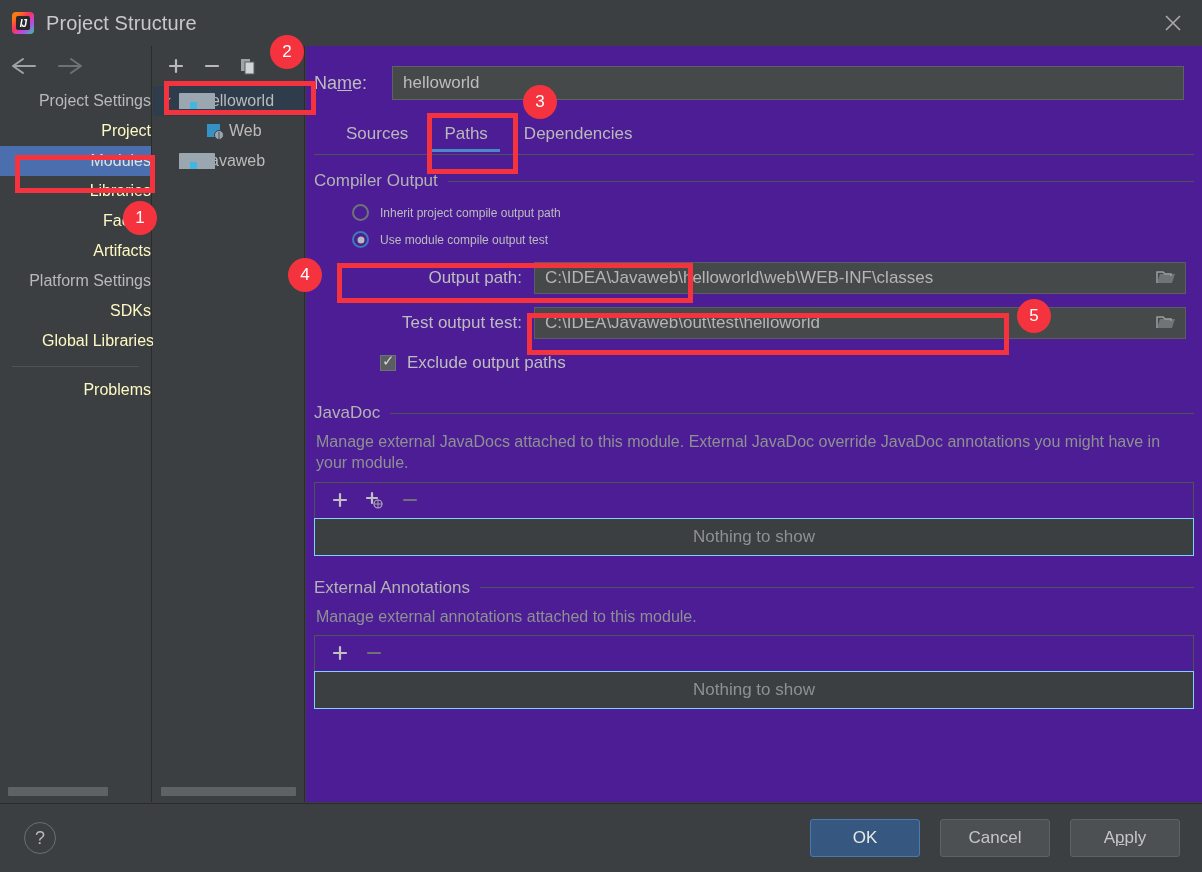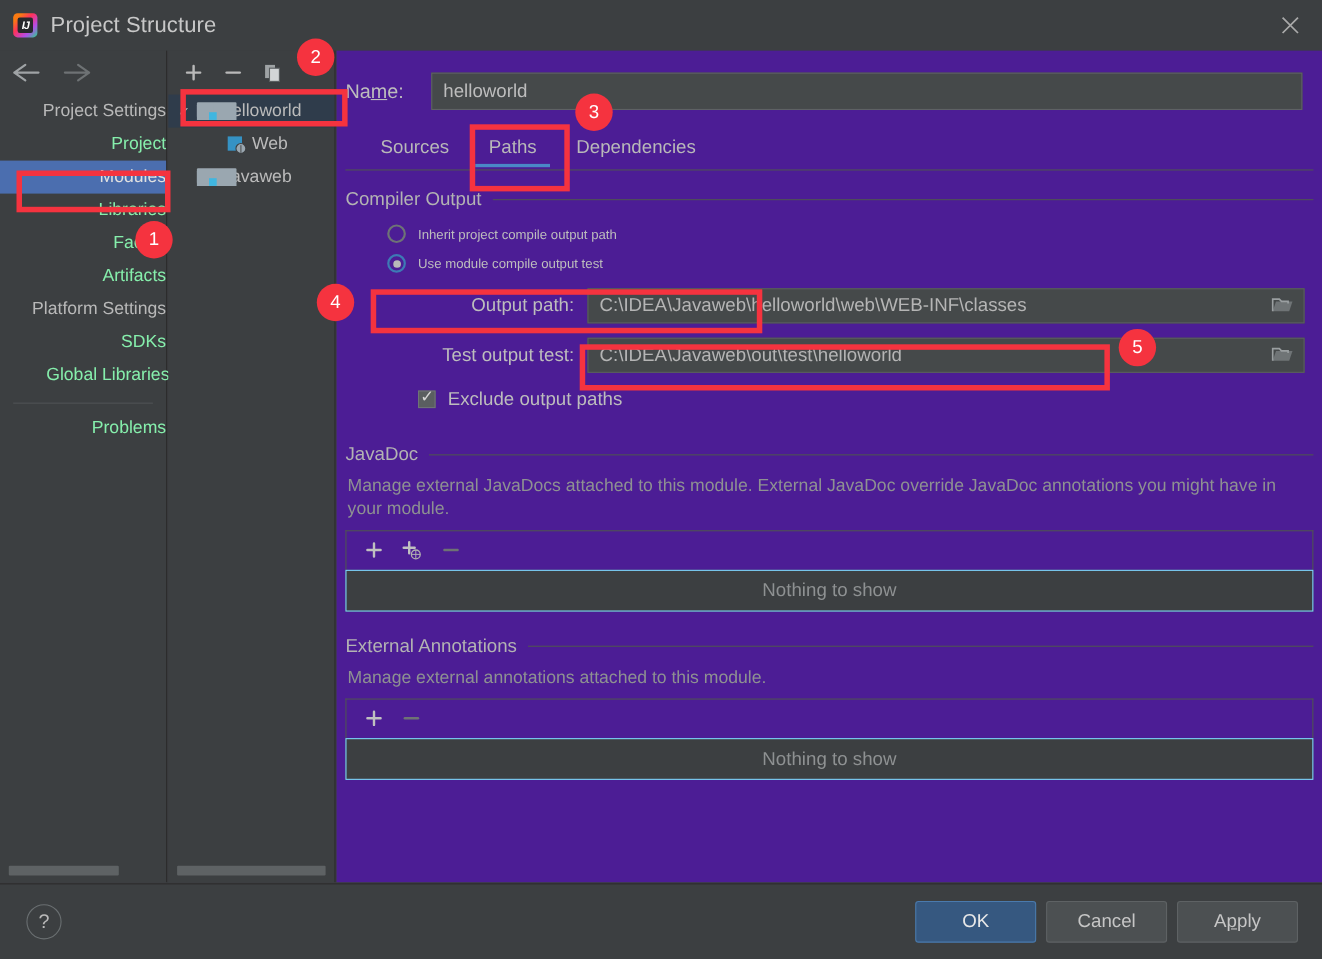--- a/index.html
+++ b/index.html
@@ -57,21 +57,21 @@
     text-align: right;
   }
   #nav-arrows {
     height: 40px; display: flex; align-items: center; padding-left: 10px; gap: 18px;
   }
   .nav-arrow { cursor: pointer; display: flex; }
   .sb-group {
     font-size: 16px; color: #b9b9b9; padding: 6px 0 6px 10px;
   }
   .sb-item {
-    font-size: 16px; color: #86efac;
+    font-size: 16px; color: #fef9c3;
     padding: 6px 0 6px 42px;
     white-space: nowrap;
     cursor: pointer;
   }
   .sb-item.selected {
     background: #4b6eaf; color: #e0e0e0;
   }
   .sb-sep {
     height: 1px; background: #4f5355; margin: 10px 12px 8px 12px;
   }
@@ -234,21 +234,21 @@
     position: absolute; left: 0; top: 803px; width: 1202px; height: 69px;
     background: #3c3f41; border-top: 1px solid #2b2b2b;
     display: flex; align-items: center;
   }
   #help-btn {
     margin-left: 24px; width: 32px; height: 32px; border-radius: 50%;
     border: 1px solid #6a6f71; color: #b9b9b9; font-size: 18px;
     display: flex; align-items: center; justify-content: center; cursor: pointer;
   }
   #dlg-buttons {
-    margin-left: auto; margin-right: 22px; display: flex; gap: 9px;
+    margin-left: auto; margin-right: 22px; display: flex; gap: 20px;
   }
   .dlg-btn {
     min-width: 110px; height: 38px; border-radius: 3px;
     border: 1px solid #5e6264; background: #4c5052; color: #c6c6c6;
     font-size: 17px; display: flex; align-items: center; justify-content: center;
     cursor: pointer; font-family: "Liberation Sans", sans-serif;
   }
   .dlg-btn.primary { background: #365880; border-color: #4a7aad; color: #e8e8e8; }
   .dlg-btn u { text-decoration: underline; }
 

